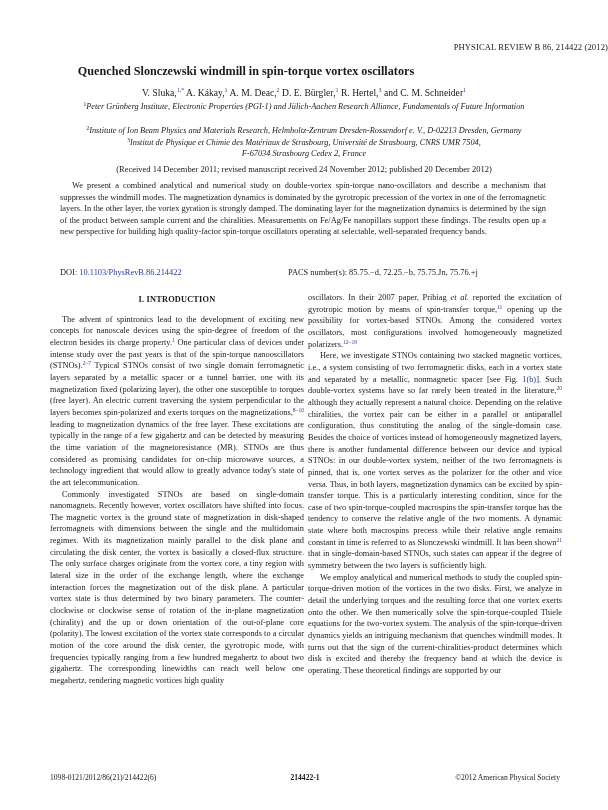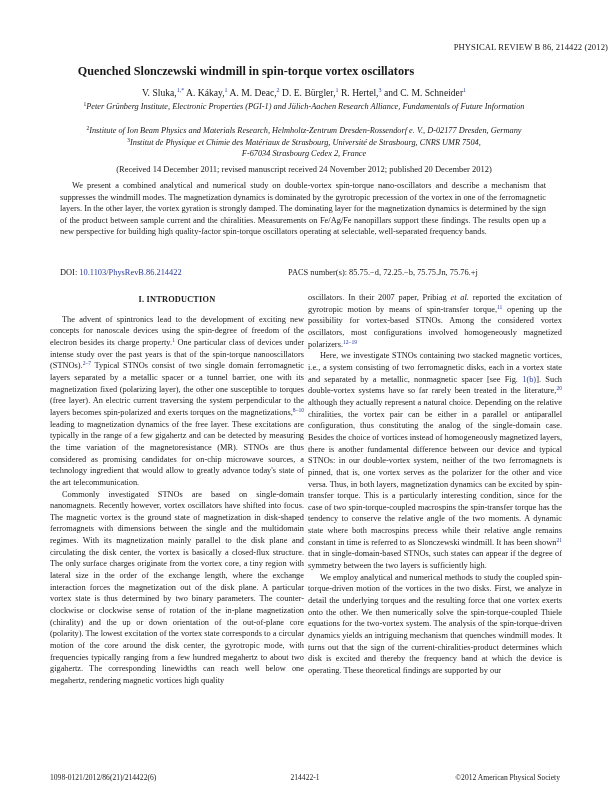--- a/index.html
+++ b/index.html
@@ -53,21 +53,21 @@
     letter-spacing: 0.2px; margin: 2px 0 8px 0; text-indent: 0;
   }
   .col p { margin: 0; text-indent: 12px; }
   .col p.noindent { text-indent: 0; }
   .ref { color: #2a3a9a; font-size: 5.6px; vertical-align: 3.5px; line-height: 0; }
   .figref { color: #2a3a9a; }
   .footer {
     position: absolute; top: 773px; left: 50px; width: 510px; font-size: 7.6px;
   }
   .footer-left { position: absolute; left: 0; }
-  .footer-center { position: absolute; left: 0; width: 510px; text-align: center; }
+  .footer-center { position: absolute; left: 0; width: 510px; text-align: center; font-weight: bold; }
   .footer-right { position: absolute; right: 0; }
 </style>
 </head>
 <body>
 
 <div class="running-head">PHYSICAL REVIEW B 86, 214422 (2012)</div>
 
 <div class="title">Quenched Slonczewski windmill in spin-torque vortex oscillators</div>
 
 <div class="authors">
@@ -76,21 +76,21 @@
   <span><span>A. M. Deac,</span><sup>2</sup></span>
   <span><span>D. E. Bürgler,</span><sup>1</sup></span>
   <span><span>R. Hertel,</span><sup>3</sup></span>
   <span><span>and C. M. Schneider</span><sup>1</sup></span>
 </div>
 
 <div class="affil" style="top:101px;">
   <sup>1</sup><span>Peter Grünberg Institute, Electronic Properties (PGI-1) and Jülich-Aachen Research Alliance, Fundamentals of Future Information</span><br>
 </div>
 <div class="affil" style="top:125px;">
-  <sup>2</sup><span>Institute of Ion Beam Physics and Materials Research, Helmholtz-Zentrum Dresden-Rossendorf e. V., D-02177 Dresden, Germany</span>
+  <sup>2</sup><span>Institute of Ion Beam Physics and Materials Research, Helmholtz-Zentrum Dresden-Rossendorf e. V., D-02213 Dresden, Germany</span>
 </div>
 <div class="affil" style="top:137px;">
   <sup>3</sup><span>Institut de Physique et Chimie des Matériaux de Strasbourg, Université de Strasbourg, CNRS UMR 7504,</span><br>
   <span>F-67034 Strasbourg Cedex 2, France</span>
 </div>
 
 <div class="received">(Received 14 December 2011; revised manuscript received 24 November 2012; published 20 December 2012)</div>
 
 <div class="abstract">We present a combined analytical and numerical study on double-vortex spin-torque nano-oscillators and describe a mechanism that suppresses the windmill modes. The magnetization dynamics is dominated by the gyrotropic precession of the vortex in one of the ferromagnetic layers. In the other layer, the vortex gyration is strongly damped. The dominating layer for the magnetization dynamics is determined by the sign of the product between sample current and the chiralities. Measurements on Fe/Ag/Fe nanopillars support these findings. The results open up a new perspective for building high quality-factor spin-torque oscillators operating at selectable, well-separated frequency bands.</div>
 

